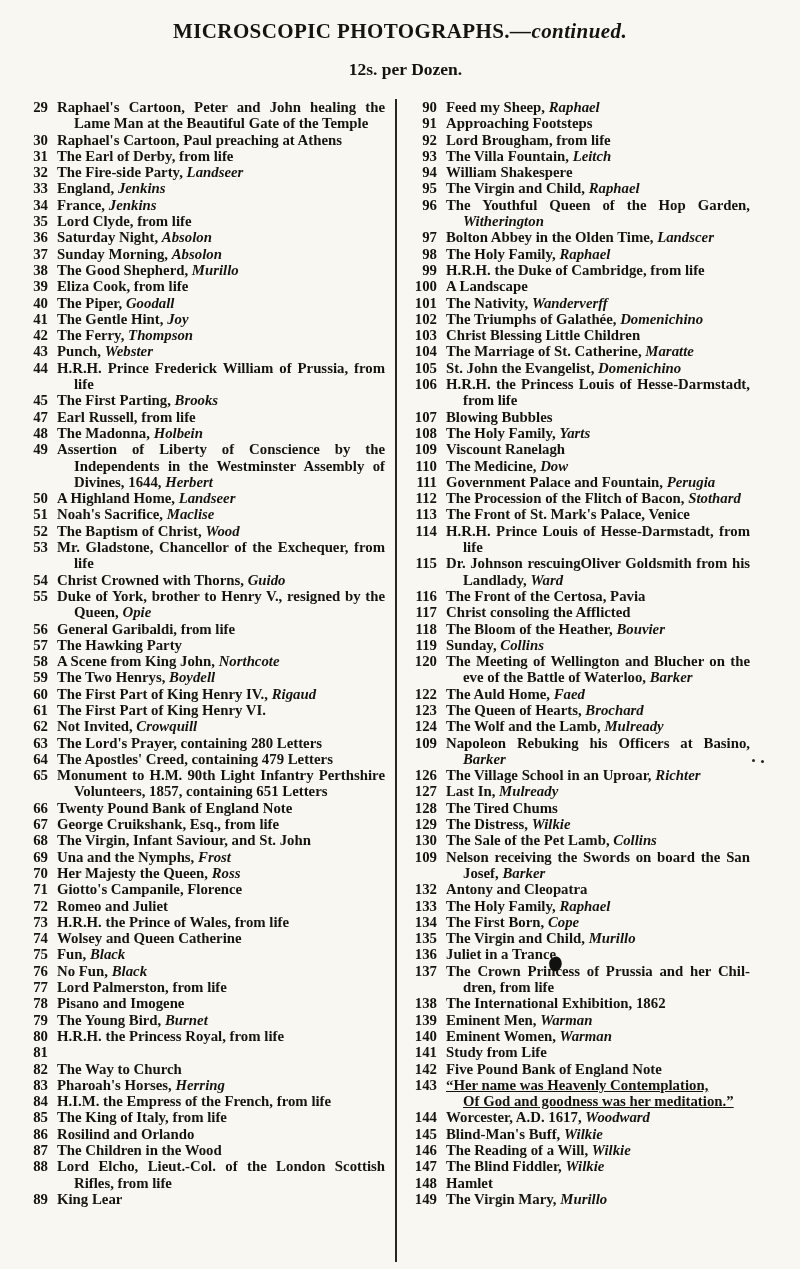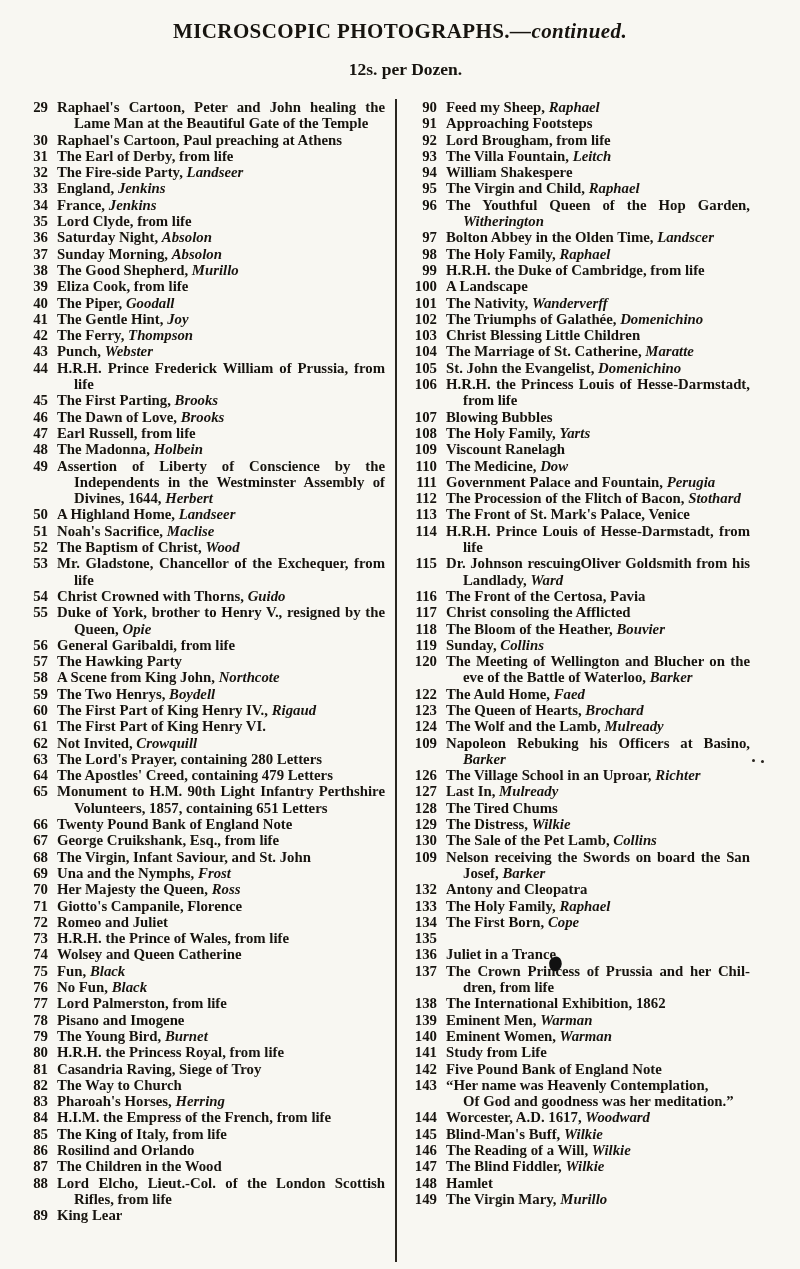--- a/index.html
+++ b/index.html
@@ -56,21 +56,21 @@
   }
   .col.right .num { flex-basis:35px; }
   .txt {
     flex:1;
     text-align:justify;
     padding-left:17px;
     text-indent:-17px;
     hyphens:manual;
     -webkit-hyphens:manual;
   }
-  .txt.multiline { white-space:pre-wrap; }
+  .txt.multiline { white-space:pre-wrap;text-decoration:underline; }
   .a { font-style:italic; }
   
   .ink-blot {
     position:absolute;
     left:549px; top:957px;
     width:13px; height:14px;
     background:#111;
     border-radius:55% 40% 60% 45%;
     transform:rotate(-18deg);
   }
@@ -174,24 +174,20 @@
     <div class="entry">
       <span class="num">44</span>
       <span class="txt"><span class="t">H.R.H. Prince Frederick William of Prussia, from life</span><i class="a"></i></span>
     </div>
 
     <div class="entry">
       <span class="num">45</span>
       <span class="txt"><span class="t">The First Parting, </span><i class="a">Brooks</i></span>
     </div>
 
-    <div class="entry">
-      <span class="num">46</span>
-      <span class="txt"><span class="t">The Dawn of Love, </span><i class="a">Brooks</i></span>
-    </div>
 
     <div class="entry">
       <span class="num">47</span>
       <span class="txt"><span class="t">Earl Russell, from life</span><i class="a"></i></span>
     </div>
 
     <div class="entry">
       <span class="num">48</span>
       <span class="txt"><span class="t">The Madonna, </span><i class="a">Holbein</i></span>
     </div>
@@ -351,21 +347,20 @@
       <span class="txt"><span class="t">The Young Bird, </span><i class="a">Burnet</i></span>
     </div>
 
     <div class="entry">
       <span class="num">80</span>
       <span class="txt"><span class="t">H.R.H. the Princess Royal, from life</span><i class="a"></i></span>
     </div>
 
     <div class="entry">
       <span class="num">81</span>
-      <span class="txt"><span class="t">Casandria Raving, Siege of Troy</span><i class="a"></i></span>
     </div>
 
     <div class="entry">
       <span class="num">82</span>
       <span class="txt"><span class="t">The Way to Church</span><i class="a"></i></span>
     </div>
 
     <div class="entry">
       <span class="num">83</span>
       <span class="txt"><span class="t">Pharoah's Horses, </span><i class="a">Herring</i></span>
@@ -618,20 +613,21 @@
       <span class="txt"><span class="t">The Holy Family, </span><i class="a">Raphael</i></span>
     </div>
 
     <div class="entry">
       <span class="num">134</span>
       <span class="txt"><span class="t">The First Born, </span><i class="a">Cope</i></span>
     </div>
 
     <div class="entry">
       <span class="num">135</span>
+      <span class="txt"><span class="t">The Virgin and Child, </span><i class="a">Murillo</i></span>
     </div>
 
     <div class="entry">
       <span class="num">136</span>
       <span class="txt"><span class="t">Juliet in a Trance</span><i class="a"></i></span>
     </div>
 
     <div class="entry">
       <span class="num">137</span>
       <span class="txt"><span class="t">The Crown Princess of Prussia and her Chil­dren, from life</span><i class="a"></i></span>

